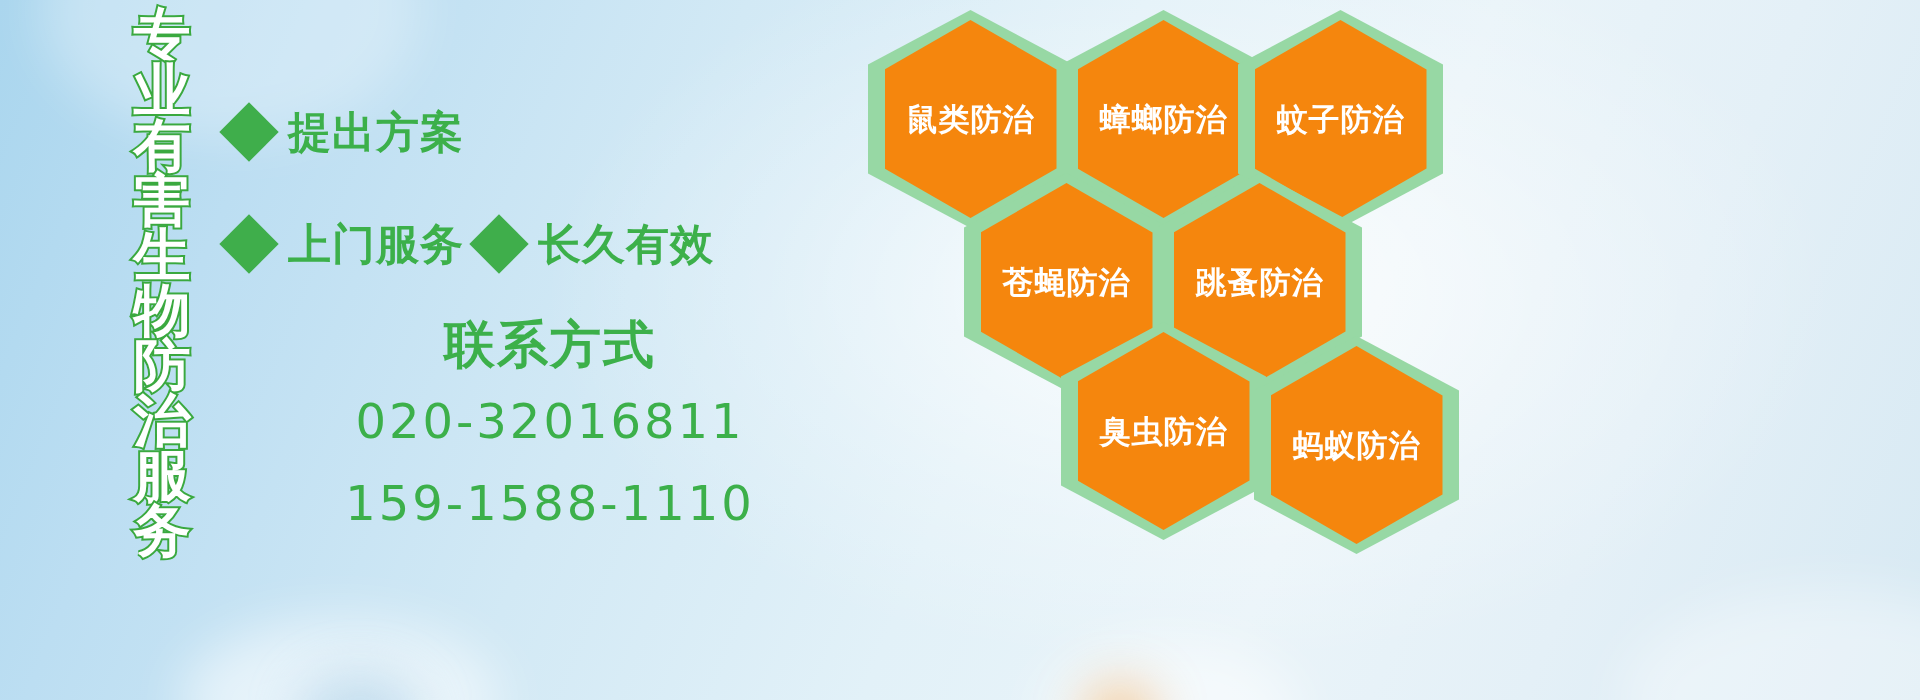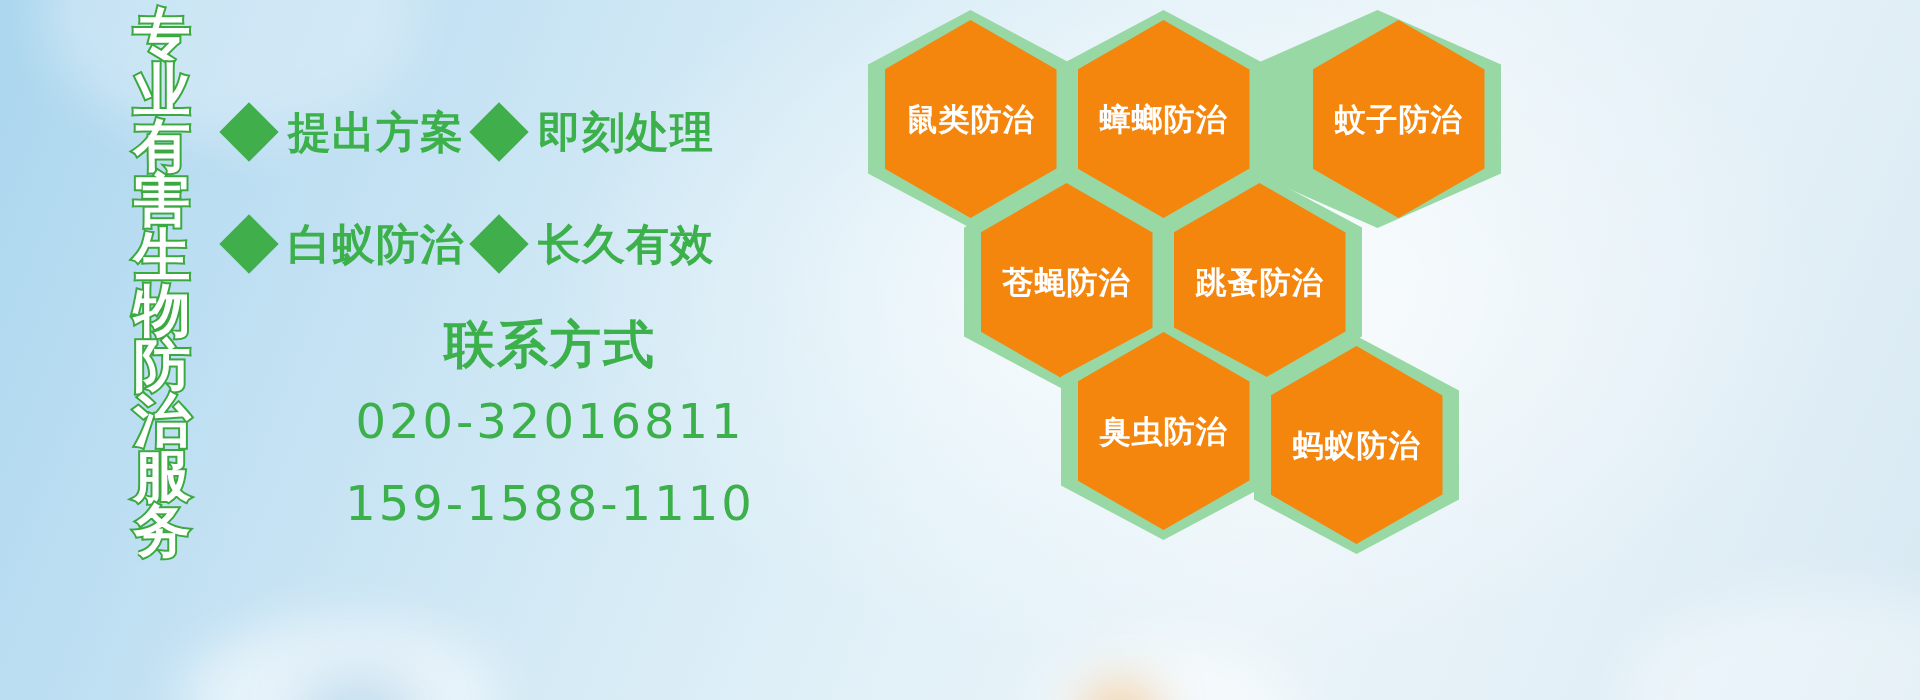--- a/index.html
+++ b/index.html
@@ -152,21 +152,21 @@
     line-height: 34px;
     font-weight: bold;
     color: #ffffff;
     white-space: nowrap;
     letter-spacing: 1px;
     font-family: "DejaVu Sans", "Liberation Sans", sans-serif;
   }
   
   .hex-r1c1 { left: 6px;   top: 8px; }
   .hex-r1c2 { left: 199px; top: 8px; }
-  .hex-r1c3 { left: 392px; top: 8px; padding-left: 42px; }
+  .hex-r1c3 { left: 376px; top: 8px; }
   
   .hex-r2c1 { left: 102px; top: 171px; }
   .hex-r2c2 { left: 295px; top: 171px; }
   
   .hex-r3c1 { left: 6px;   top: 334px; }
   .hex-r3c2 { left: 199px; top: 320px; }
   .hex-r3c3 { left: 392px; top: 334px; }
 </style>
 </head>
 <body>
@@ -192,29 +192,25 @@
     <span class="vchar">服</span>
     <span class="vchar">务</span>
   </div>
 
   <div id="features">
     <div class="feature-row">
       <div class="feature-item">
         <span class="diamond"></span>
         <span class="feature-text">提出方案</span>
       </div>
-      <div class="feature-item">
-        <span class="diamond"></span>
-        <span class="feature-text">即刻处理</span>
-      </div>
     </div>
     <div class="feature-row">
       <div class="feature-item">
         <span class="diamond"></span>
-        <span class="feature-text">白蚁防治</span>
+        <span class="feature-text">上门服务</span>
       </div>
       <div class="feature-item">
         <span class="diamond"></span>
         <span class="feature-text">长久有效</span>
       </div>
     </div>
   </div>
 
   <div id="contact">
     <div id="contact-label">联系方式</div>

